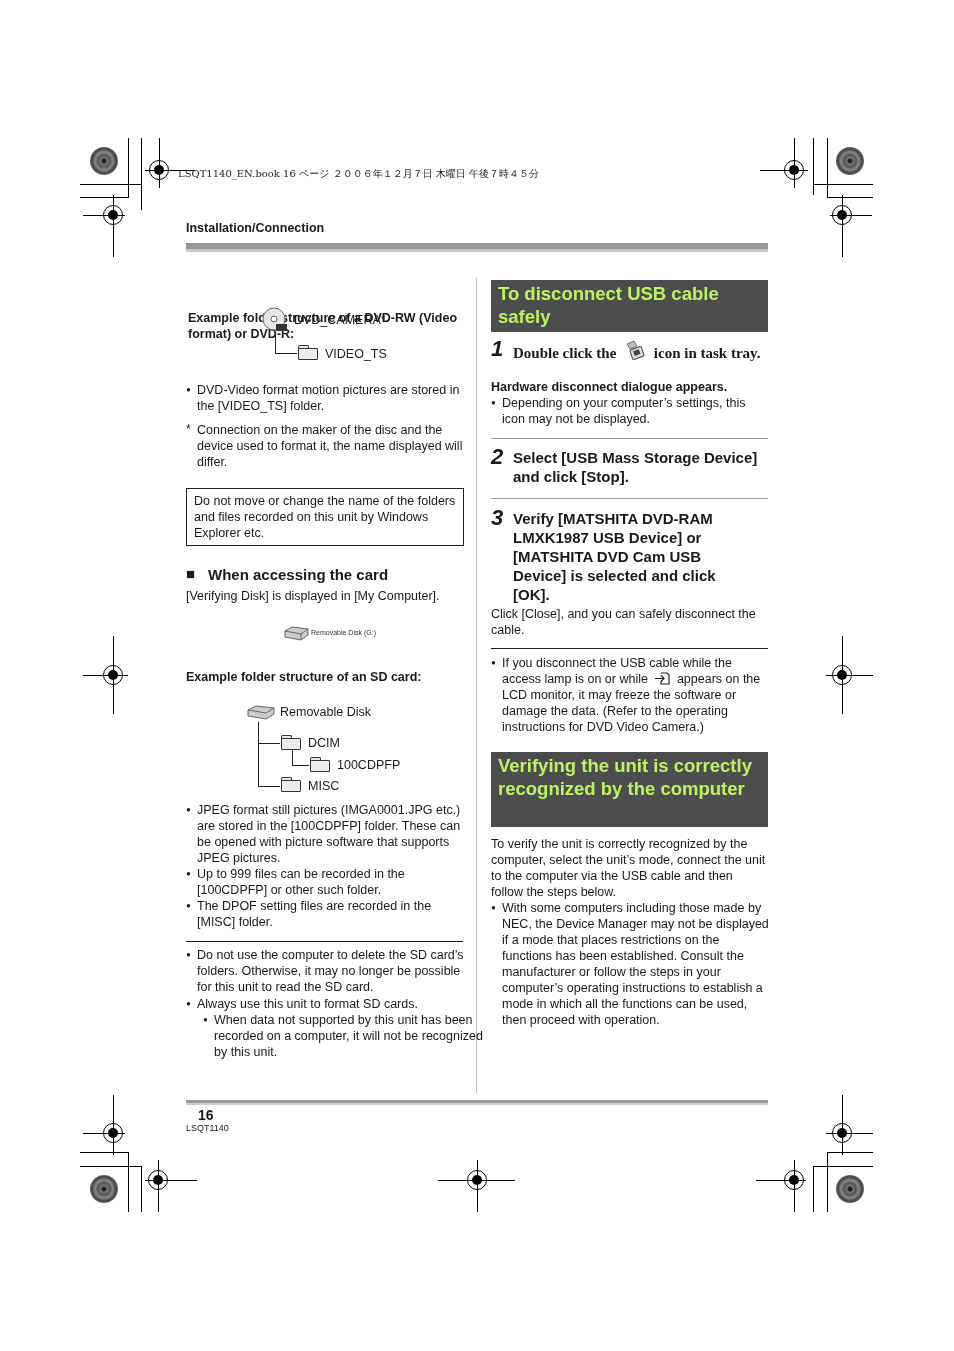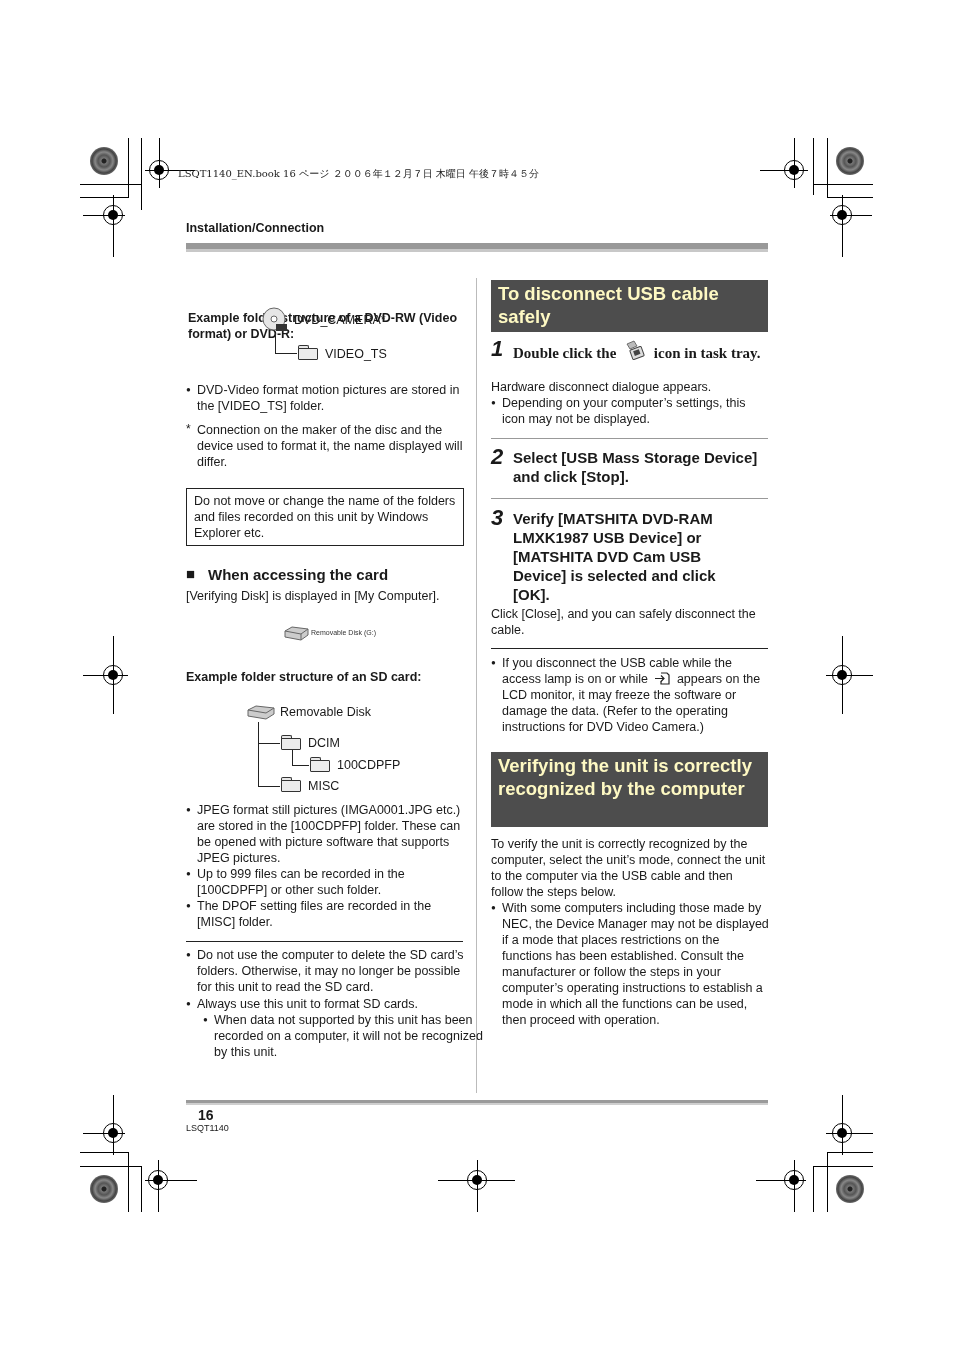--- a/index.html
+++ b/index.html
@@ -17,21 +17,21 @@
   .top-bar { position: absolute; left: 186px; top: 243px; width: 582px; height: 6px; background: #999; }
   .top-bar2 { position: absolute; left: 186px; top: 249px; width: 582px; height: 3px; background: #c8c8c8; }
   .bottom-bar { position: absolute; left: 186px; top: 1100px; width: 582px; height: 3px; background: #9a9a9a; }
   .bottom-bar2 { position: absolute; left: 186px; top: 1103px; width: 582px; height: 2px; background: #cfcfcf; }
   .col-div { position: absolute; left: 476px; top: 278px; width: 1px; height: 815px; background: #bbb; }
   .t { position: absolute; font-size: 12.5px; line-height: 16px; }
   .b { font-weight: bold; }
   .bullet { position: absolute; font-size: 12.5px; line-height: 16px; padding-left: 11px; }
   .bullet::before { content: "●"; position: absolute; left: 0; top: 0; font-size: 8px; }
   .note-box { position: absolute; left: 186px; top: 488px; width: 278px; height: 58px; border: 1px solid #222; box-sizing: border-box; padding: 4px 7px; font-size: 12.5px; line-height: 16px; }
-  .h-bar { position: absolute; left: 491px; width: 277px; background: #4d4d4d; color: #fef9c3; font-weight: bold; font-size: 18.5px; line-height: 23px; padding: 2px 7px; box-sizing: border-box; }
+  .h-bar { position: absolute; left: 491px; width: 277px; background: #4d4d4d; color: #bef264; font-weight: bold; font-size: 18.5px; line-height: 23px; padding: 2px 7px; box-sizing: border-box; }
   .step-num { position: absolute; font-weight: bold; font-style: italic; font-size: 22px; line-height: 22px; }
   .step-text { position: absolute; font-weight: bold; font-size: 15px; line-height: 19px; }
   .rule-gray { position: absolute; left: 491px; width: 277px; height: 1px; background: #999; }
   .rule-black { position: absolute; height: 1px; background: #222; }
   .small-label { position: absolute; font-size: 12.5px; }
   .tree-line { position: absolute; background: #222; }
   .folder { position: absolute; width: 20px; height: 15px; }
   .folder .tab { position: absolute; left: 0; top: 0; width: 9px; height: 4px; border: 1px solid #333; border-bottom: none; background: #e8e8e8; border-radius: 2px 2px 0 0; }
   .folder .bodyf { position: absolute; left: 0; top: 3px; width: 20px; height: 12px; border: 1px solid #333; background: #ececec; box-sizing: border-box; border-radius: 1px; }
 </style>
@@ -186,21 +186,21 @@
 <div class="step-num" style="left:491px;top:338px;">1</div>
 <div class="step-text" style="left:513px;top:340px;width:255px;font-family:Liberation Serif, serif;">
   <span>Double click the</span>
   <svg width="22" height="22" viewBox="0 0 22 22" style="vertical-align:-4px;margin:0 4px;">
     <path d="M3 4 L10 1 L13 6 L6 9 Z" fill="#bbb" stroke="#555" stroke-width="0.8"></path>
     <rect x="7" y="8" width="12" height="10" rx="1" fill="#ddd" stroke="#444" stroke-width="1" transform="rotate(-20 13 13)"></rect>
     <rect x="10" y="10" width="6" height="5" fill="#444" transform="rotate(-20 13 13)"></rect>
   </svg>
   <span>icon in task tray.</span>
 </div>
-<div class="t" style="left:491px;top:379px;width:277px;">Hardware disconnect dialogue appears.</div>
+<div class="t" style="left:491px;top:379px;width:277px;font-weight:bold;">Hardware disconnect dialogue appears.</div>
 <div class="bullet" style="left:491px;top:395px;width:266px;">Depending on your computer’s settings, this icon may not be displayed.</div>
 
 <div class="rule-gray" style="top:438px;"></div>
 
 <div class="step-num" style="left:491px;top:446px;">2</div>
 <div class="step-text" style="left:513px;top:448px;width:250px;">Select [USB Mass Storage Device] and click [Stop].</div>
 
 <div class="rule-gray" style="top:498px;"></div>
 
 <div class="step-num" style="left:491px;top:507px;">3</div>

